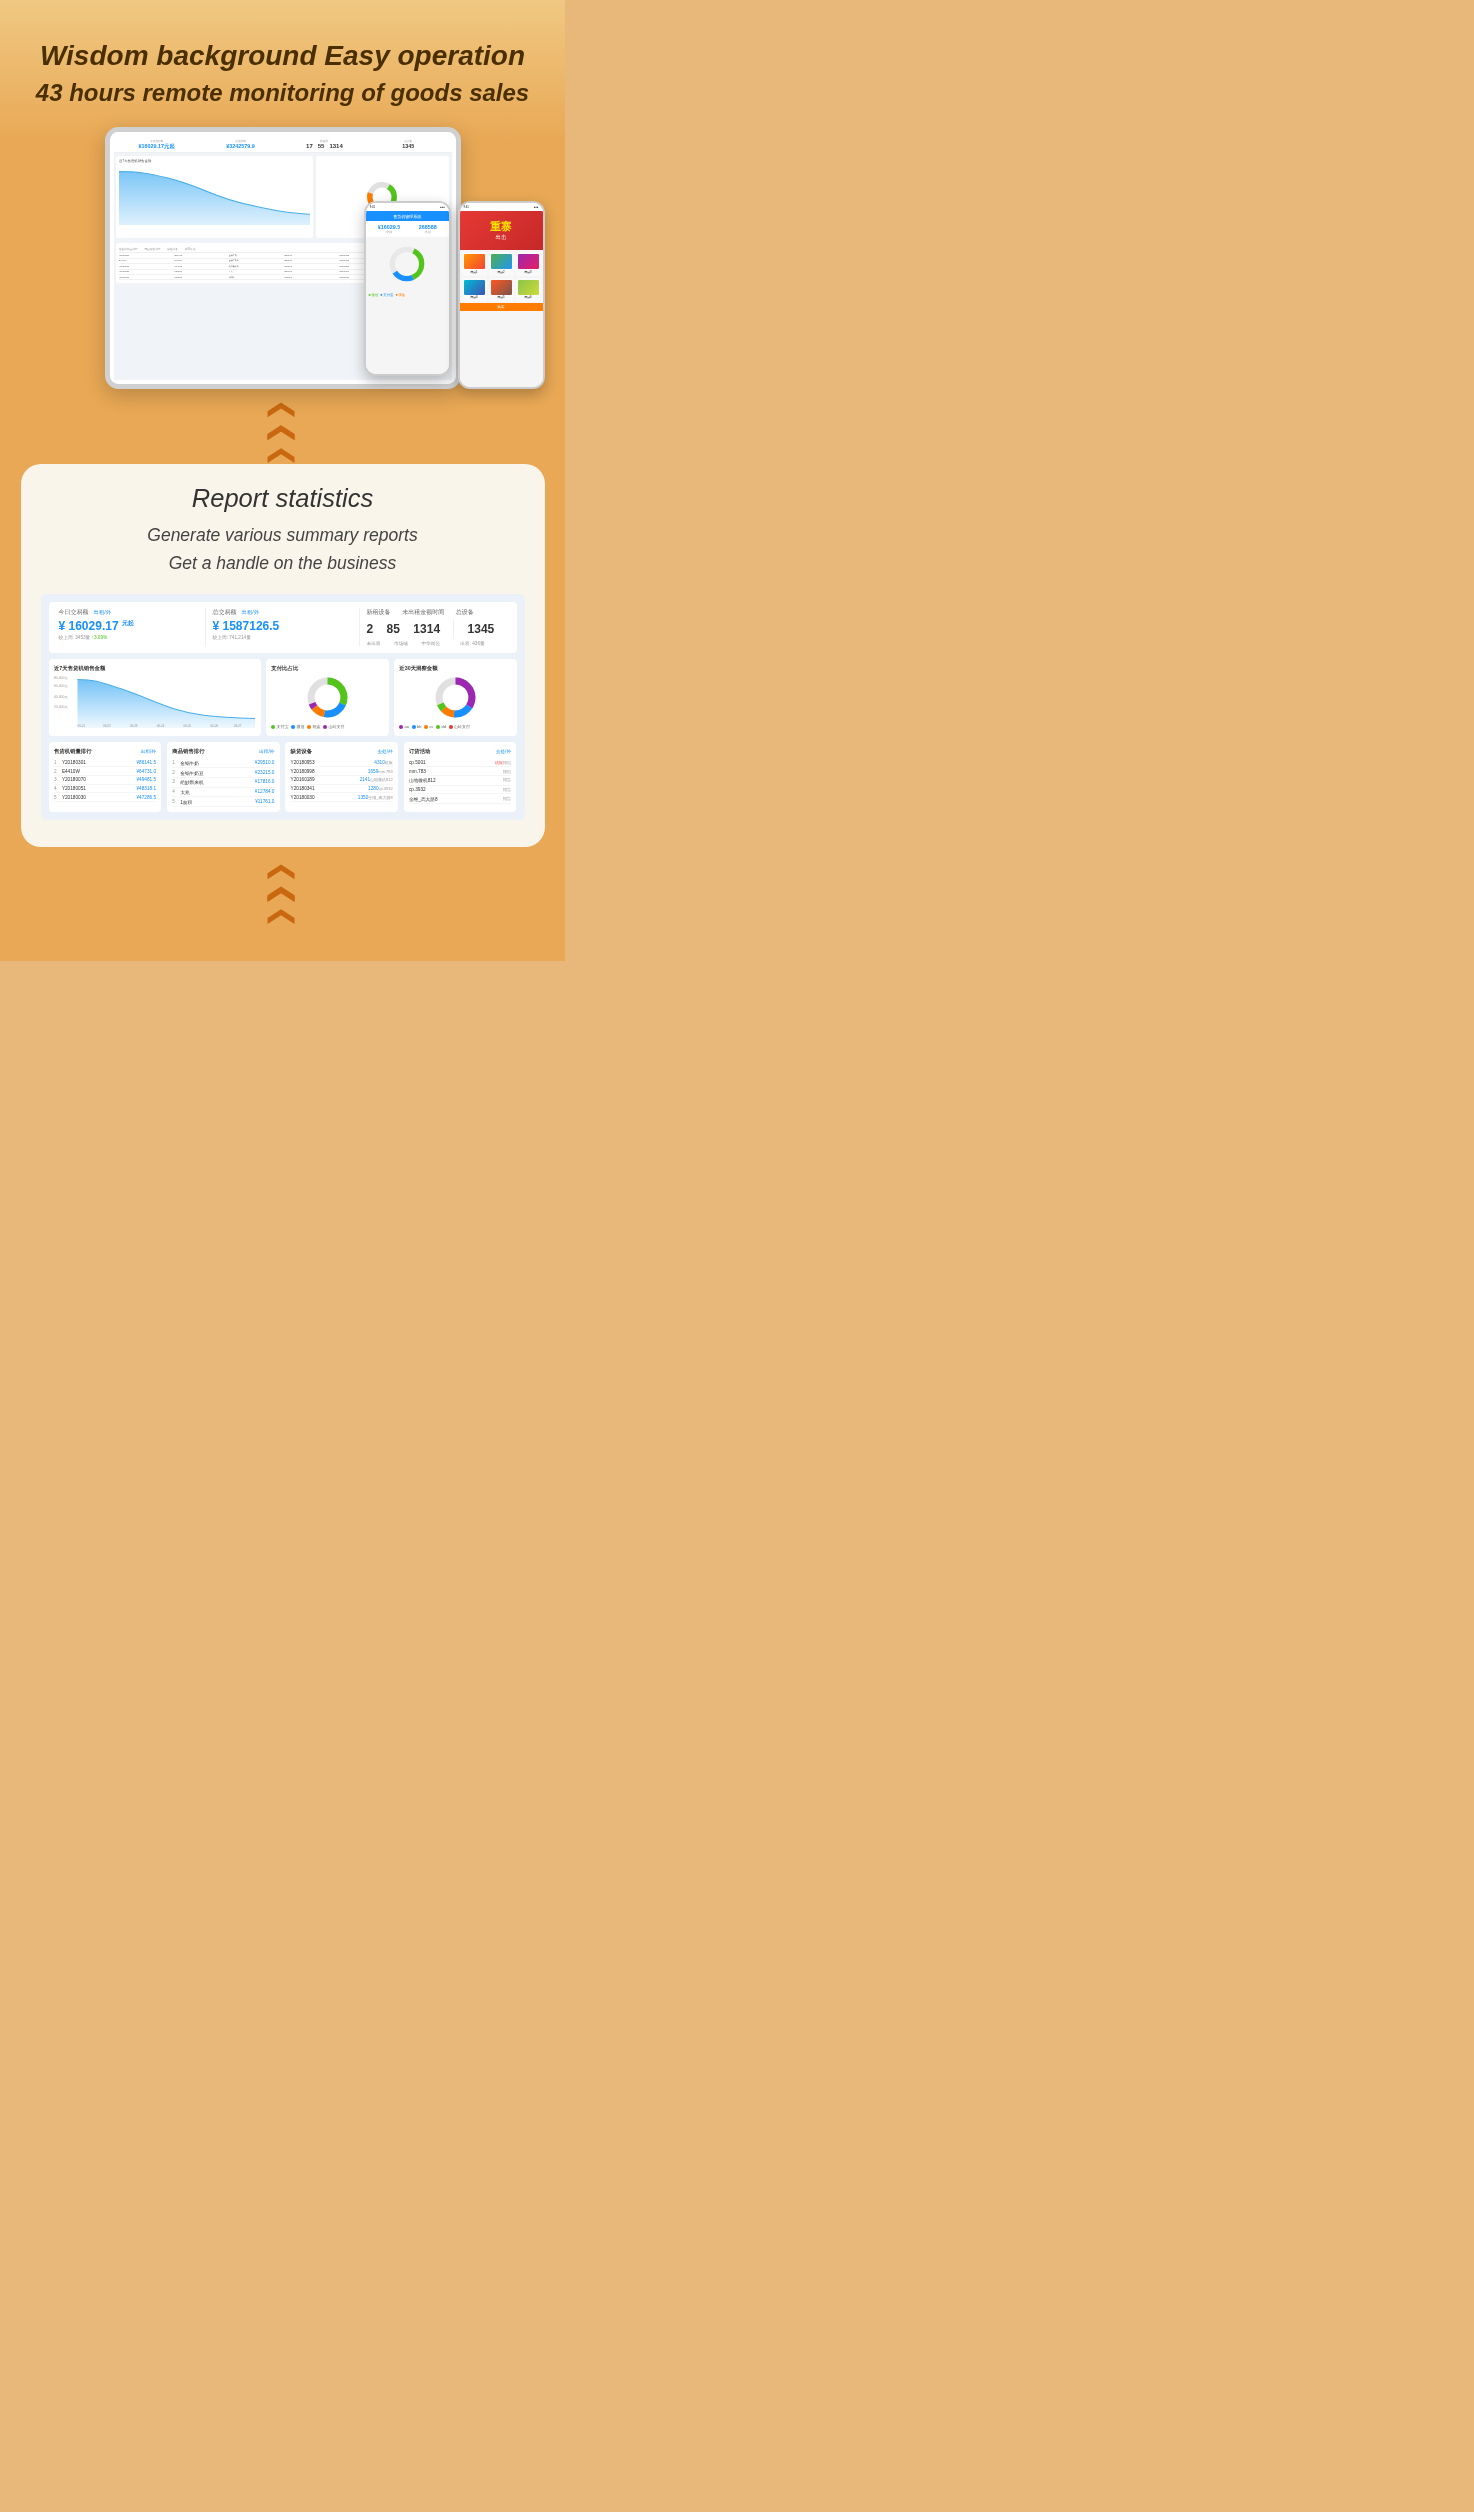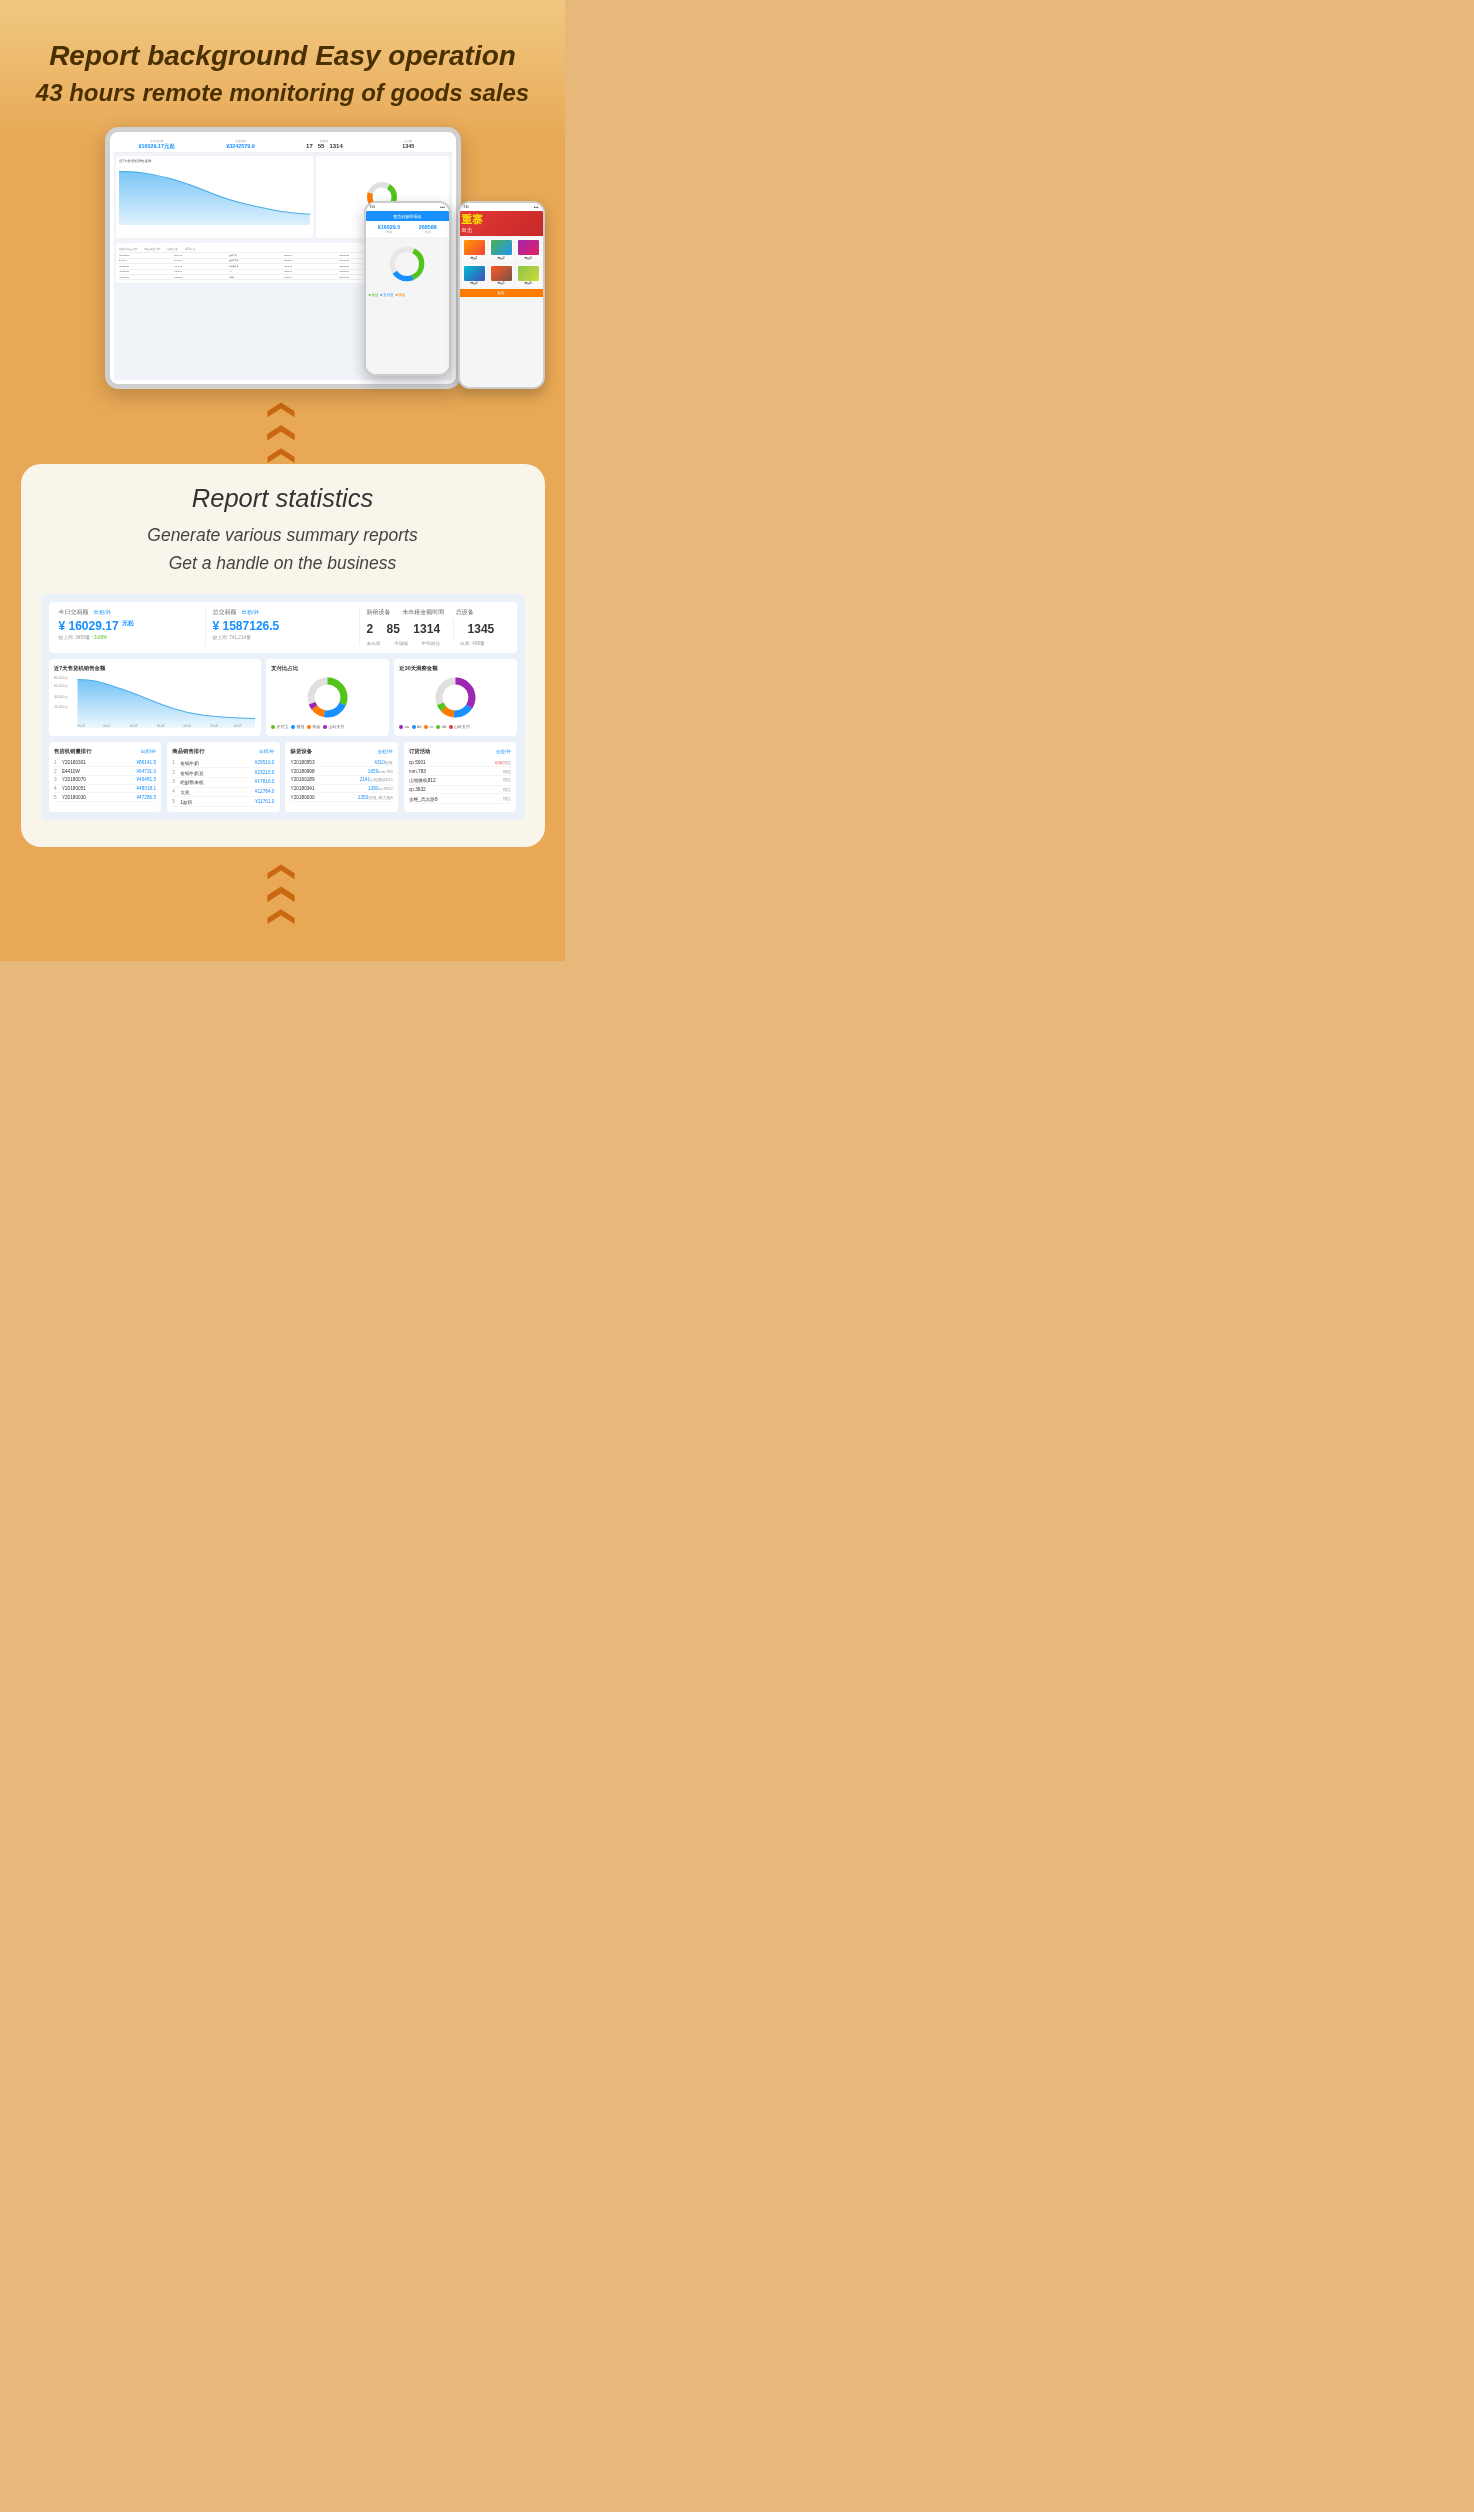--- a/index.html
+++ b/index.html
@@ -478,21 +478,21 @@
       border: 1.3px solid #ccc;
       background: #eee;
     }
   </style>
 </head>
 <body>
 
 <div class="page-wrapper">
 
   <div class="header-section">
-    <div class="main-title">Report background  Easy operation</div>
+    <div class="main-title">Wisdom background  Easy operation</div>
     <div class="sub-title">43 hours remote monitoring of goods sales</div>
   </div>
 
   <div class="device-section">
 
     <div class="ipad-mockup">
       <div class="ipad-home"></div>
       <div class="ipad-screen">
         <div class="dashboard">
 
@@ -627,21 +627,21 @@
         </div>
       </div>
 
       <div class="iphone-mockup" style="height:188px;">
         <div class="iphone-screen">
           <div class="iphone-status-bar">
             <span>9:41</span>
             <span>●●●</span>
           </div>
 
-          <div style="background: linear-gradient(135deg, #e53935, #c62828); padding: 2px; ">
+          <div style="background: linear-gradient(135deg, #e53935, #c62828); padding: 9px; text-align:center;">
             <div style="font-size:10.8px; color:#f9e100; font-weight:bold; font-family:serif;">重寨</div>
             <div style="font-size:5.4px; color:white;">出击</div>
           </div>
 
           <div class="phone2-grid">
 
             <div class="phone2-item">
               <div style="width:100%; height:15px; background:linear-gradient(135deg,#ff9800,#f44336); border-radius:1.3px;"></div>
               <div style="font-size:2.7px; margin-top:0.7px;">商品1</div>
             </div>

